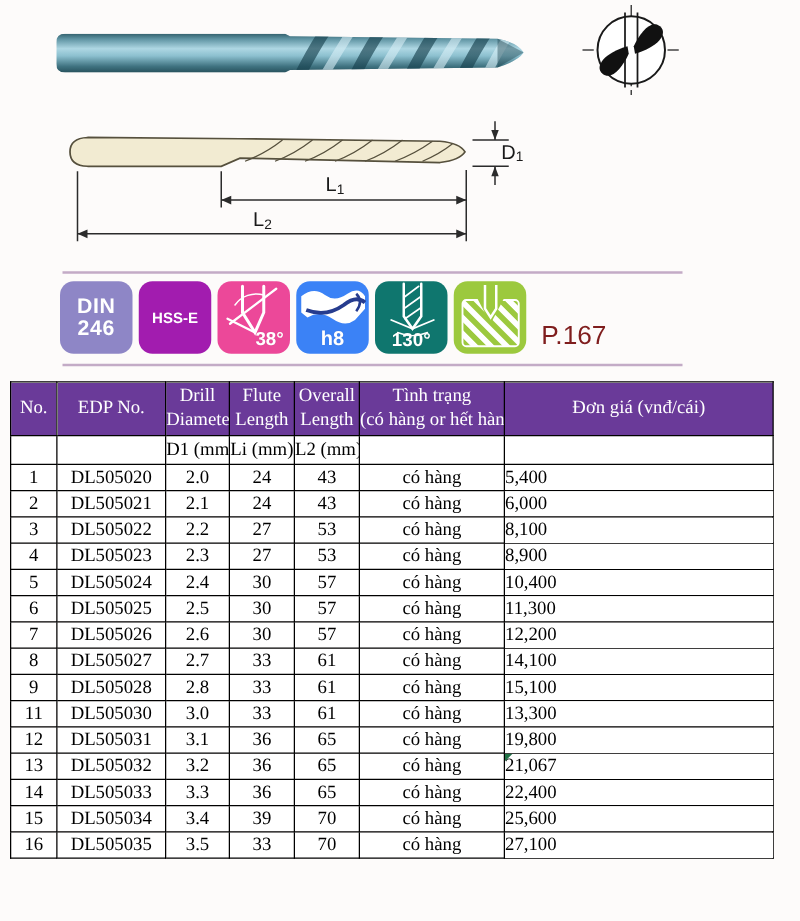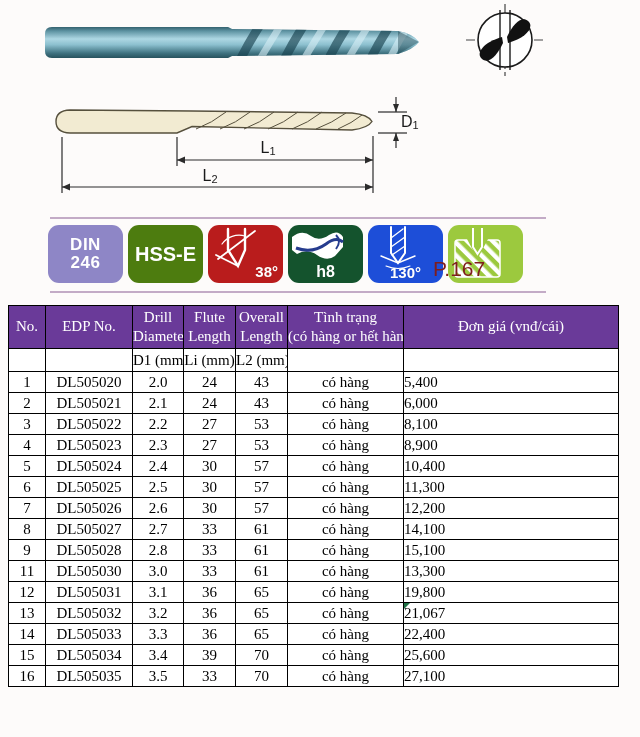--- a/index.html
+++ b/index.html
@@ -9,27 +9,27 @@
   }
   .abs{position:absolute}
   #photo-svg{left:0;top:0}
   #drawing-svg{left:0;top:95px}
   .rule{position:absolute;left:50px;width:496px;height:2px;background:#c3abc6}
   #rule-top{top:217px}
   #rule-bottom{top:291px}
 
   
   .badges{position:absolute;left:48px;top:225px;display:flex;gap:5px}
-  .badge{width:75px;height:58px;border-radius:11px;position:relative;color:#fff;font-weight:bold;flex:none}
+  .badge{width:58px;height:58px;border-radius:11px;position:relative;color:#fff;font-weight:bold;flex:none}
   .badge svg{position:absolute;left:0;top:0}
   .b-din{background:#8e86c6;display:flex;flex-direction:column;align-items:center;justify-content:center;font-size:17px;line-height:1.05;letter-spacing:.5px}
-  .b-hsse{background:#4d7c0f;display:flex;align-items:center;justify-content:center;font-size:20px}
-  .b-38{background:#b91c1c}
-  .b-h8{background:#14532d}
-  .b-130{background:#1d4ed8}
+  .b-hsse{background:#a21caf;display:flex;align-items:center;justify-content:center;font-size:12px}
+  .b-38{background:#ec4899}
+  .b-h8{background:#3b82f6}
+  .b-130{background:#0f766e}
   .b-hole{background:#9cc93e}
   .corner{position:absolute;font-size:15px;text-shadow:0 0 1px rgba(0,0,0,.15)}
   .b-38 .corner{right:5px;bottom:3px}
   .b-h8 .corner{left:50%;transform:translateX(-50%);bottom:2px;font-size:16px}
   .b-130 .corner{left:50%;transform:translateX(-50%);bottom:2px}
   #page-ref{position:absolute;left:433px;top:257px;font-size:21px;color:#7f1d1d}
 
   
   table{
     position:absolute;left:8px;top:305px;width:610px;

